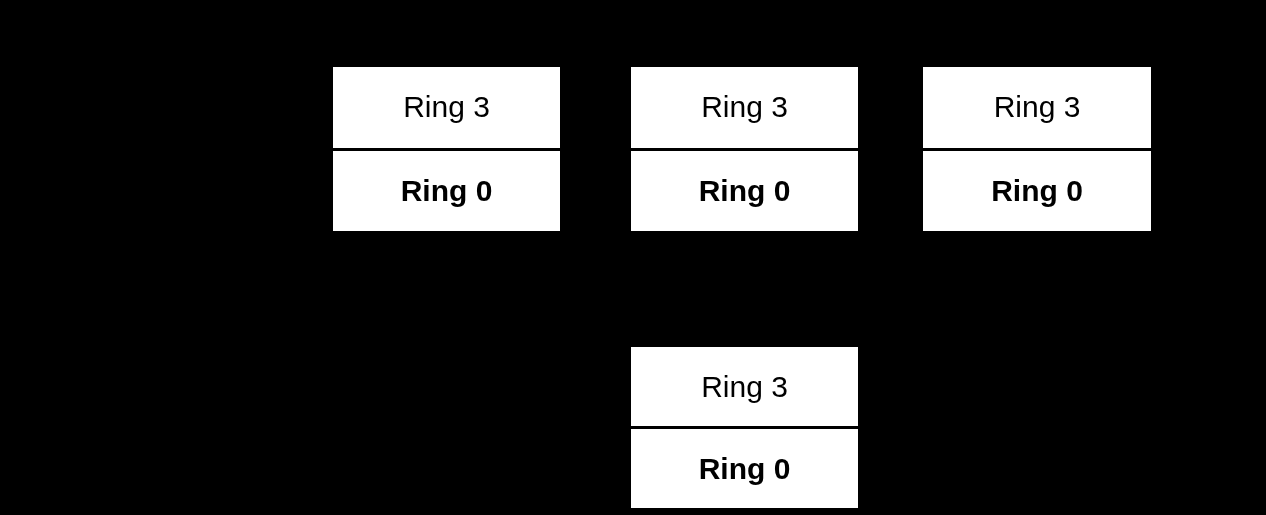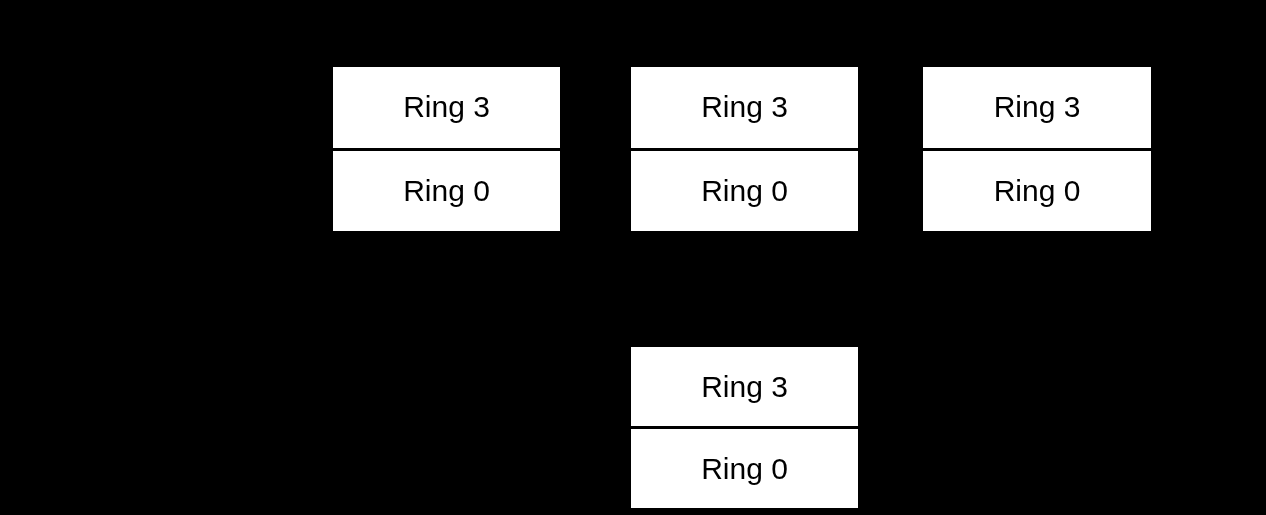--- a/index.html
+++ b/index.html
@@ -23,20 +23,21 @@
   }
   .ring-cell {
     flex: 1 1 0;
     background: var(--box-fill, #ffffff);
     display: flex;
     align-items: center;
     justify-content: center;
   }
   .ring-cell + .ring-cell {
     margin-top: 3px; 
+    font-weight: bold;
   }
   .ring-label {
     color: var(--box-text, #000000);
     font-size: 30px;
     line-height: 1;
     white-space: nowrap;
   }
   
   #stack-vm-1    { left: 333px; top: 67px;  width: 227px; height: 164px; }
   #stack-vm-2    { left: 631px; top: 67px;  width: 227px; height: 164px; }

